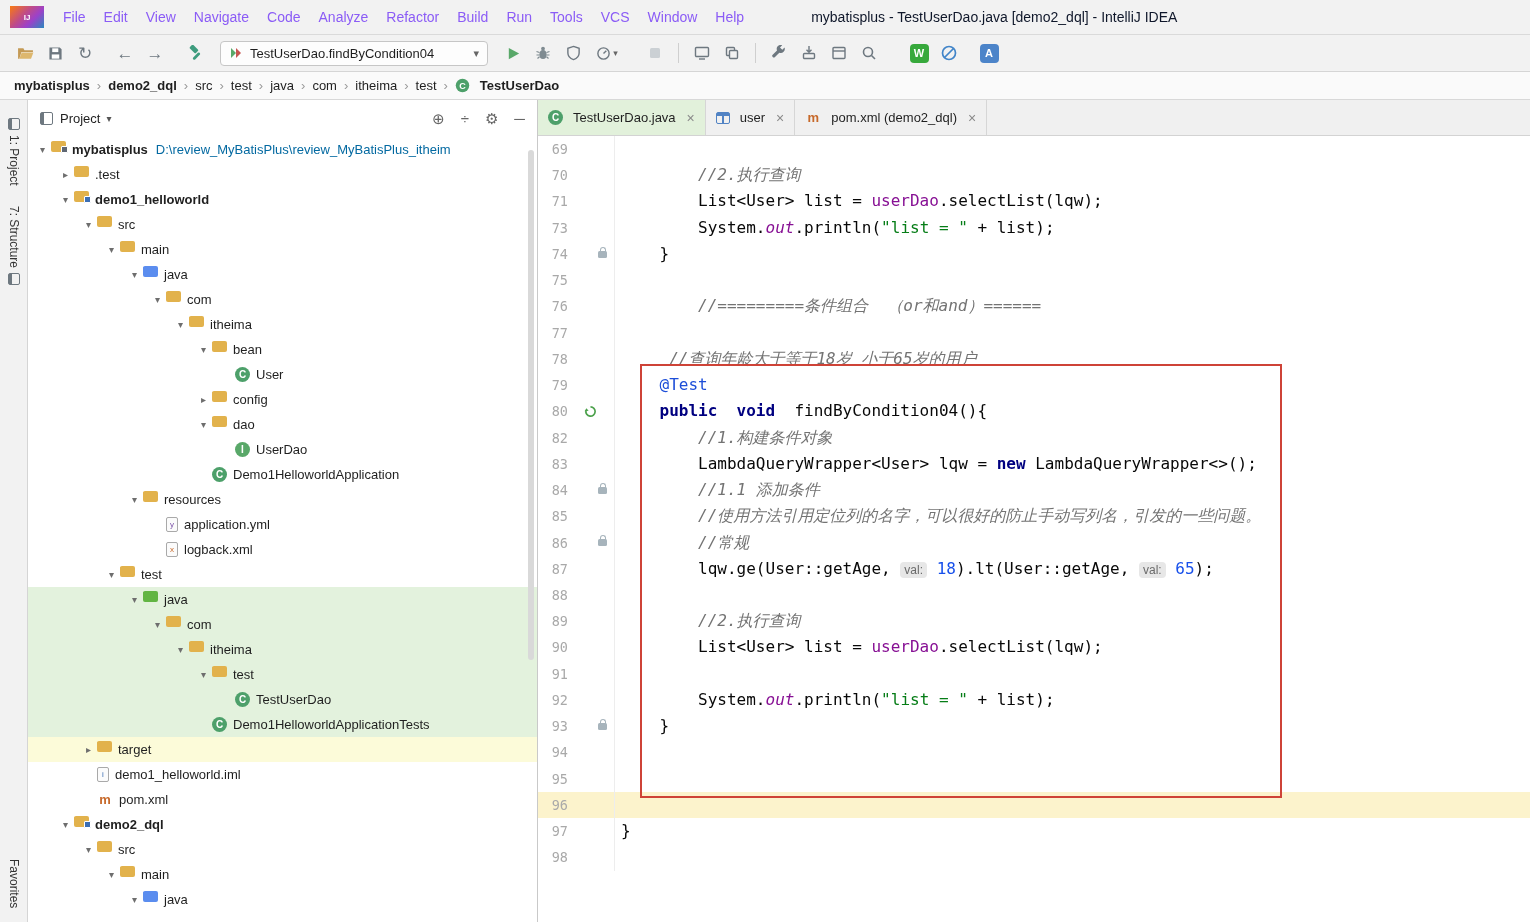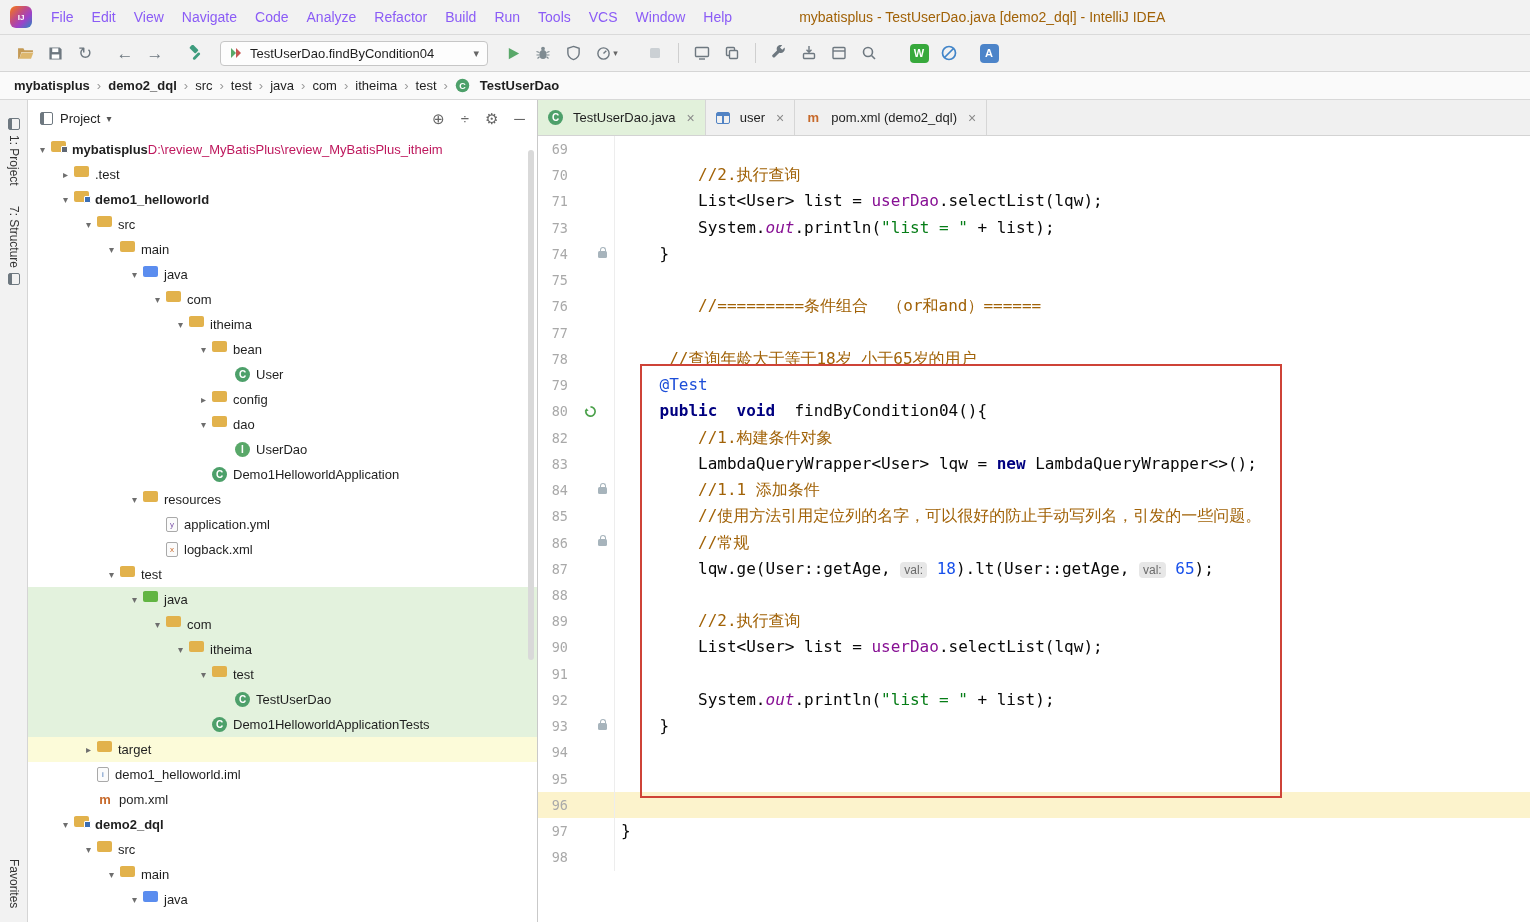--- a/index.html
+++ b/index.html
@@ -1,25 +1,25 @@
 <!DOCTYPE html>
 <html><head>
 <meta charset="utf-8">
 <style>
   html,body{margin:0;padding:0;background:#ddd}
   #app{width:1530px;height:922px;position:relative;overflow:hidden;background:#fff;
        font-family:"Liberation Sans",sans-serif;font-size:13px;color:#1f1f1f;cursor:default}
 
   
   .menubar{height:35px;background:#F2F2F2;display:flex;align-items:center;padding:0 8px;border-bottom:1px solid #DADADA;box-sizing:border-box}
-  .logo{width:22px;height:22px;border-radius:6px;margin:0 10px 0 2px;flex:none;
+  .logo{width:34px;height:22px;border-radius:0;margin:0 10px 0 2px;flex:none;
         background:linear-gradient(135deg,#F97A12,#C04C86 40%,#9D41C9 65%,#2988BF);
         display:flex;align-items:center;justify-content:center;color:#fff;font-size:8px;font-weight:bold}
   .menu-item{padding:3px 9px;font-size:14px;color:#8b5cf6}
-  .win-title{margin-left:58px;color:#a16207;font-size:14px;white-space:nowrap}
+  .win-title{margin-left:58px;color:#0f172a;font-size:14px;white-space:nowrap}
 
   
   .toolbar{height:37px;background:#F2F2F2;display:flex;align-items:center;padding:0 10px;border-bottom:1px solid #D5D5D5;box-sizing:border-box}
   .tb{width:30px;height:26px;display:flex;align-items:center;justify-content:center;border-radius:4px;flex:none}
   .tb .glyph{font-size:17px;color:#6E7880;line-height:1}
   .tb-sep{width:1px;height:20px;background:#CFCFCF;margin:0 8px;flex:none}
   .combo{height:25px;border:1px solid #C6C6C6;border-radius:4px;background:#FDFDFD;display:flex;align-items:center;
          padding:0 8px;margin:0 10px;width:268px;box-sizing:border-box;flex:none}
   .combo .lbl{font-size:13px;margin:0 8px 0 7px;white-space:nowrap;overflow:hidden}
   .combo .caret{color:#666;font-size:11px;margin-left:auto}
@@ -54,21 +54,21 @@
   .pj-tab-ico{width:13px;height:13px;border:1.5px solid #6E7880;border-radius:2px;box-sizing:border-box;margin-right:7px;position:relative}
   .pj-tab-ico::before{content:"";position:absolute;left:0;top:0;bottom:0;width:3px;background:#6E7880}
   .pj-caret{font-size:10px;color:#555;margin-left:6px}
   .pj-actions{margin-left:auto;display:flex;gap:16px;color:#666;font-size:15px;align-items:center}
   .pj-actions span{line-height:1}
   #tree{flex:1;overflow:hidden;padding-top:1px}
   .trow{height:25px;display:flex;align-items:center;white-space:nowrap;font-size:13px}
   .trow .arrow{width:17px;text-align:center;color:#6E6E6E;font-size:10px;flex:none}
   .tlabel{margin-left:0}
   .b{font-weight:bold}
-  .textra{color:#be185d;}
+  .textra{color:#0369a1;margin-left:8px}
   .bg-green{background:#E3F2DD}
   .bg-yellow{background:#FCFBD9}
   .pj-scroll{position:absolute;right:3px;top:50px;width:6px;height:510px;background:#D9D9D9;border-radius:3px}
 
   
   .ti{display:inline-flex;width:16px;height:16px;margin-right:6px;flex:none;position:relative;
       align-items:center;justify-content:center;box-sizing:border-box}
   .ic-folder,.ic-root,.ic-module,.ic-src,.ic-testsrc{width:15px;height:11px;border-radius:2px;background:#E2B24C;margin-top:4px;align-self:flex-start}
   .ic-folder::before,.ic-root::before,.ic-module::before,.ic-src::before,.ic-testsrc::before{
       content:"";position:absolute;top:1px;left:0;width:6px;height:3px;background:inherit;border-radius:1px 1px 0 0}
@@ -97,21 +97,21 @@
   .tab-close{color:#8A8A8A;margin-left:7px;font-size:14px}
 
   .ed-body{flex:1;position:relative;background:#fff;overflow:hidden;font-family:"DejaVu Sans Mono",monospace}
   .line{display:flex;height:26.24px;line-height:26.24px;white-space:pre}
   .line.hl{background:#FCF3CC}
   .ln{width:30px;padding-right:14px;text-align:right;color:#A9A9A9;font-size:13.5px;flex:none}
   .fold{width:33px;flex:none;display:flex;align-items:center;border-right:1px solid #EDEDED;box-sizing:border-box;position:relative}
   .cd{flex:1;padding-left:6px;font-size:16px;color:#080808;overflow:hidden}
 
   .tk-d{color:#080808}
-  .tk-c{color:#a16207;}
+  .tk-c{color:#737373;font-style:italic}
   .tk-k{color:#000080;font-weight:bold}
   .tk-s{color:#067D17}
   .tk-n{color:#1750EB}
   .tk-f{color:#871094}
   .tk-o{color:#871094;font-style:italic}
   .tk-a{color:#1d4ed8}
   .tk-v{background:#E7E7E7;color:#6B6B6B;border-radius:4px;padding:1px 4px;font-size:12px;
         font-family:"Liberation Sans",sans-serif;font-style:normal}
 
   .g-run{margin-left:2px;display:flex}

